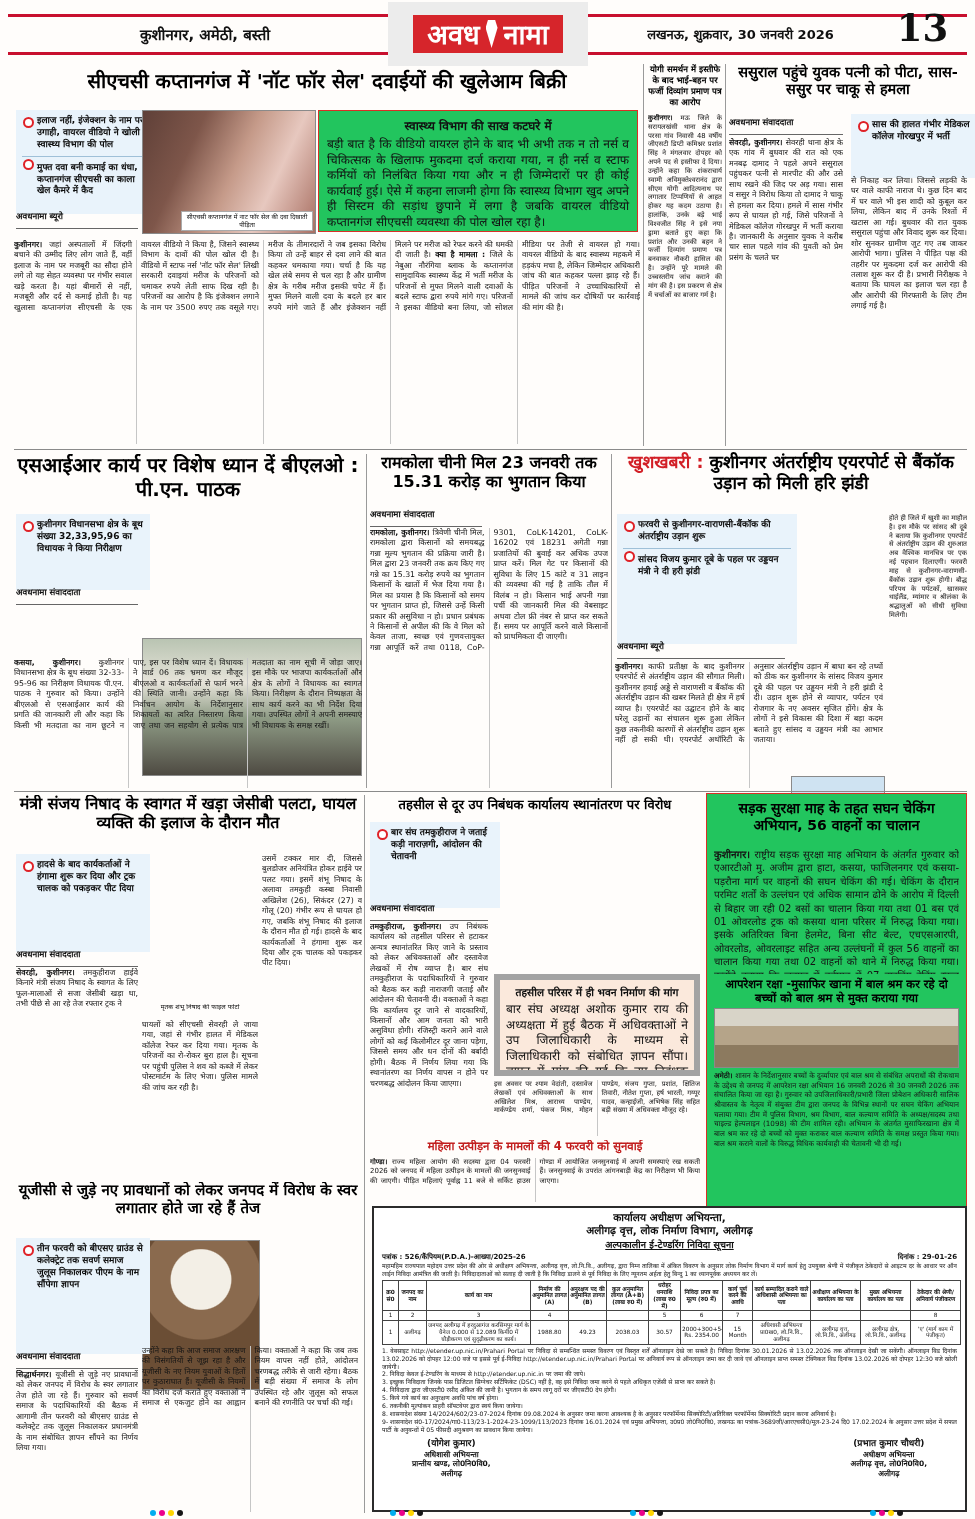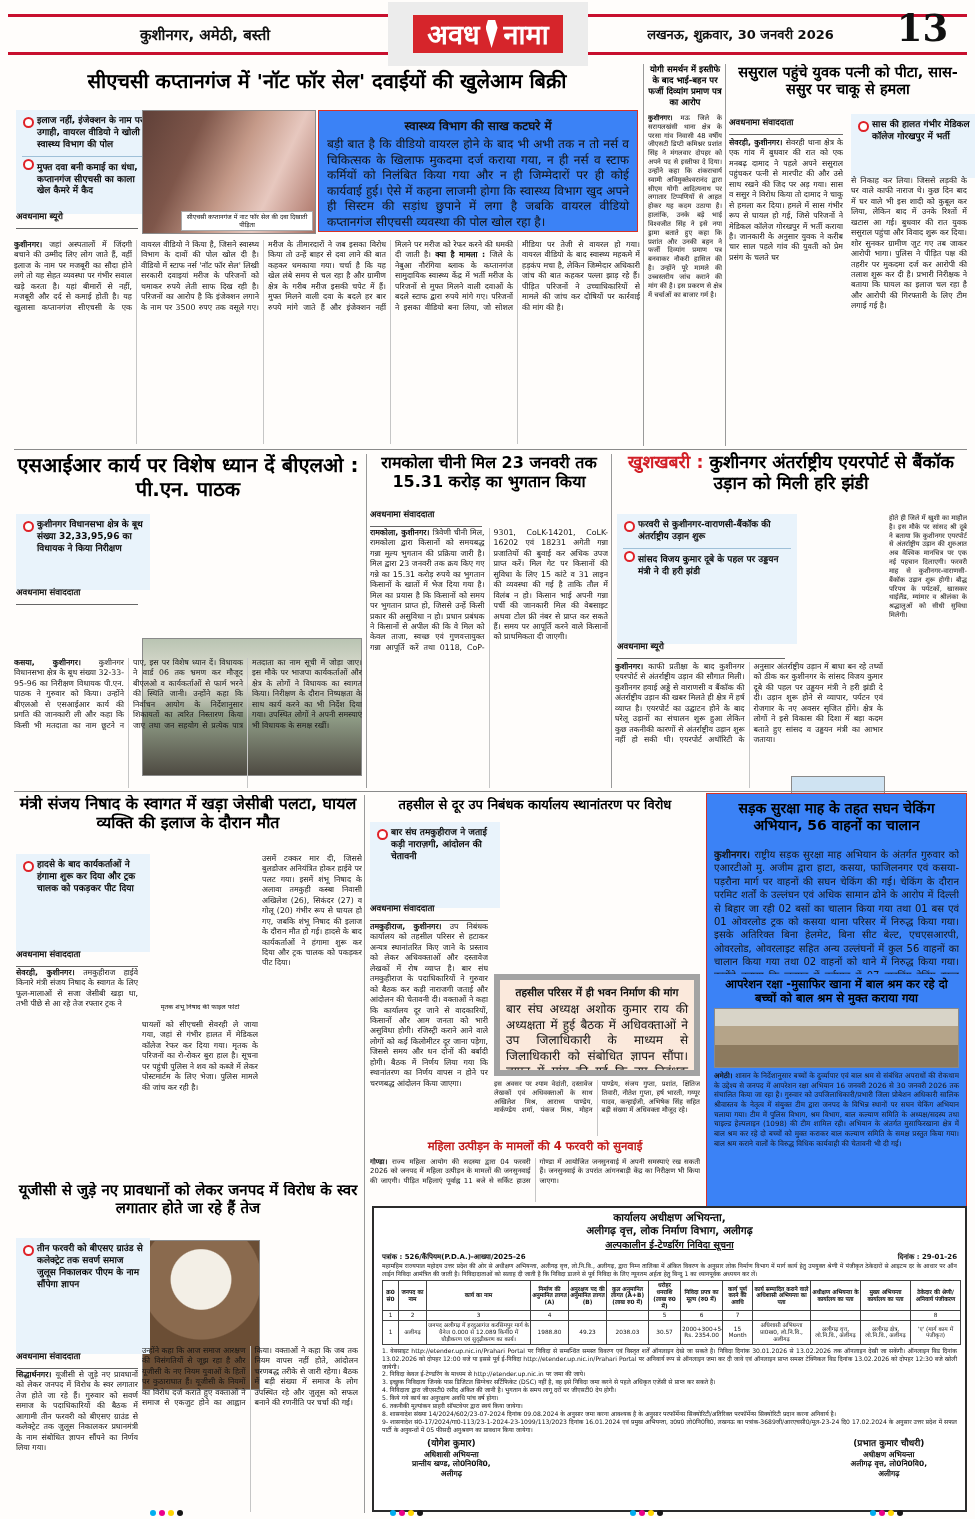--- a/index.html
+++ b/index.html
@@ -17,21 +17,21 @@
   .c2{column-count:2}.c3{column-count:3}.c5{column-count:5}
   .lead{font-weight:bold;}
   .byline{font-weight:bold;font-size:8.5px;border-bottom:1.5px solid #666;padding-bottom:2px;}
   .bbox{background:#e9f3fb;padding:5px 6px;}
   .bullet-item{position:relative;padding-left:15px;font-weight:bold;font-size:9px;line-height:1.32;text-align:left;color:#0d0d0d;}
   .bullet-item + .bullet-item{margin-top:5px;padding-top:5px;border-top:1px solid #9fc0d8;}
   .bullet-item::before{content:"";position:absolute;left:1px;top:2px;width:7px;height:7px;border:2.2px solid #df2127;border-radius:50%;background:#fff;}
   .ph{border:1px solid #8a8a8a;position:relative;}
   .ph-cap{position:absolute;right:2px;bottom:2px;background:#fff;border:0.5px solid #aaa;
           padding:1px 3px;font-size:6.3px;line-height:1.25;max-width:72%;text-align:center;}
-  .rbox{border:1.6px solid #d93025;background:#3b82f6;}
+  .rbox{border:1.6px solid #d93025;background:#22c55e;}
   .box-title{font-weight:bold;text-align:center;font-size:12px;margin:2px 0 3px;}
   .box-text{font-size:12px;line-height:1.3;text-align:justify;}
   .peach{background:#fbe9dc;border:6px solid #a3a3a3;}
   .red{color:#d21f26;}
   .cap{font-size:6.5px;text-align:center;line-height:1.2;}
   
   .ph-chc{background:linear-gradient(115deg,#5f4038 0%,#7e564a 28%,#c59a89 52%,#e7c8bf 72%,#a86f62 100%);}
   .ph-sir{background:linear-gradient(180deg,#b9c4b2 0%,#e7e4da 32%,#8e9b85 58%,#4e4a42 100%);}
   .ph-kh{background:linear-gradient(180deg,#cfe3f2 0%,#cfe3f2 22%,#e8d0ba 23%,#e8d0ba 42%,#f5f2ec 43%,#e9e3d6 100%);}
   .ph-jcb{background:radial-gradient(circle at 50% 26%,#f3efe6 0 24%,#8a6a4e 25% 48%,#6b4e35 49%),#7a5c42;}

